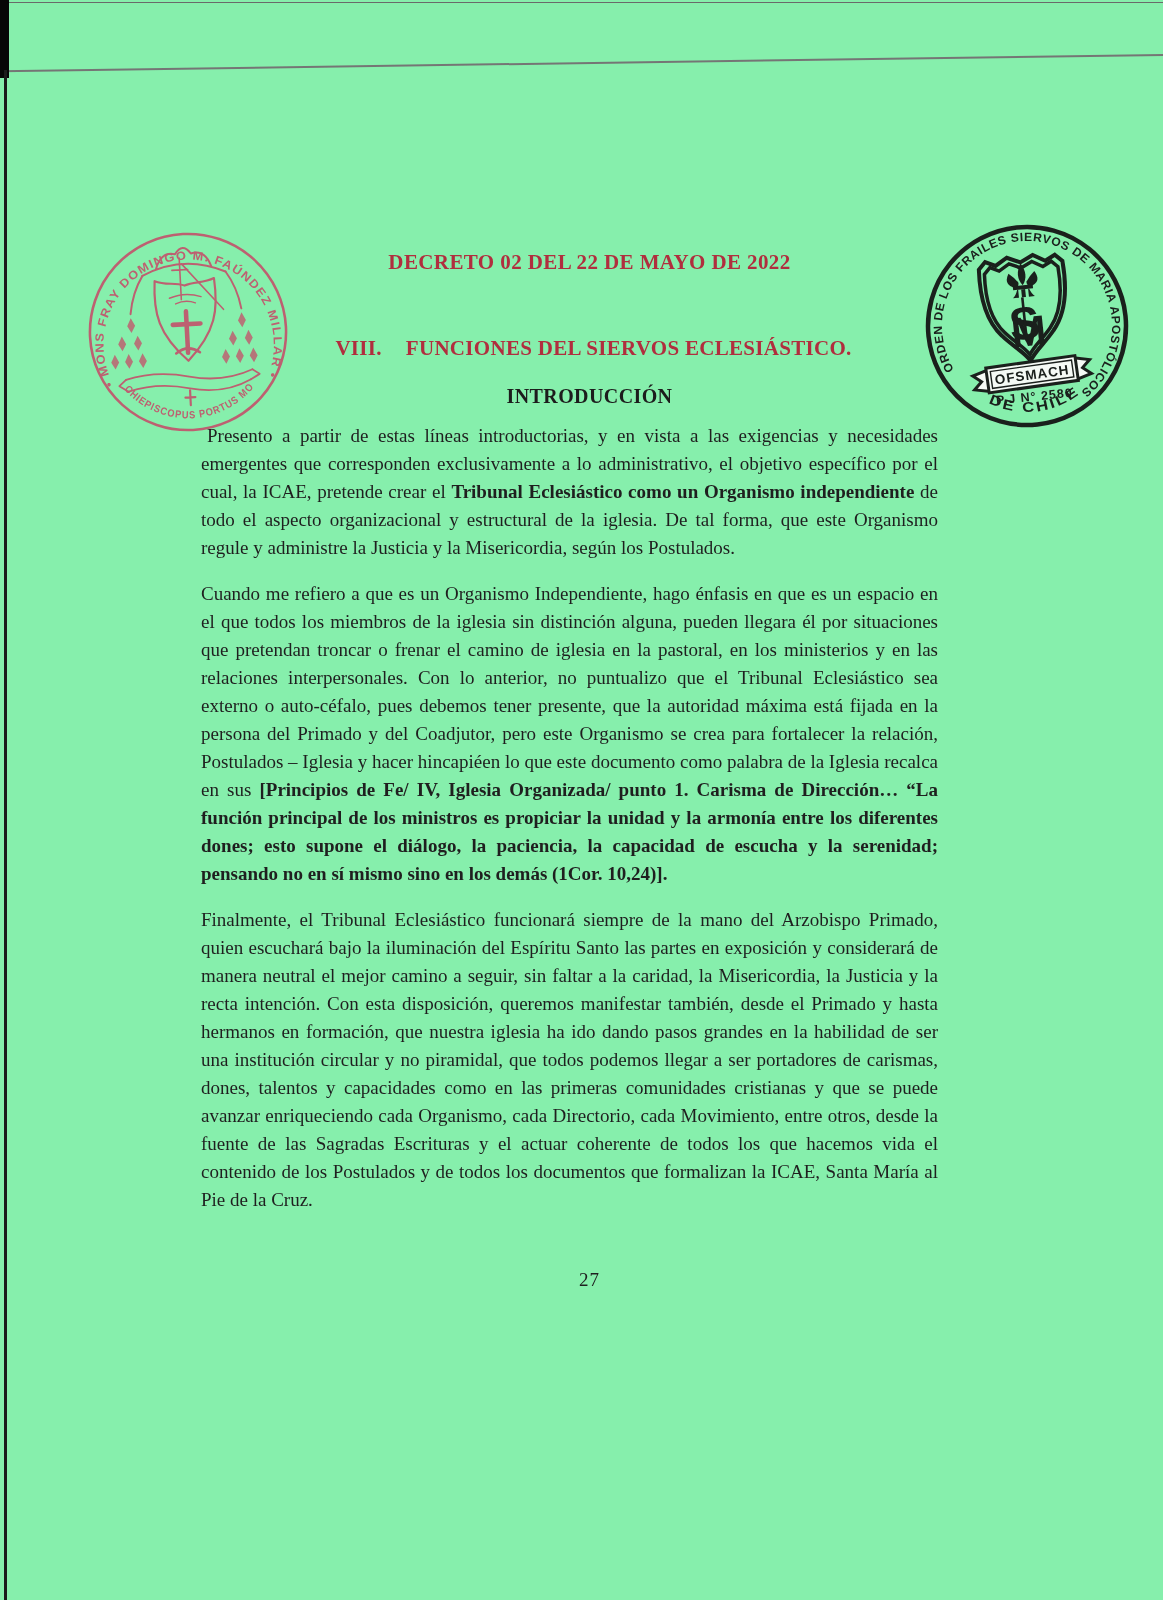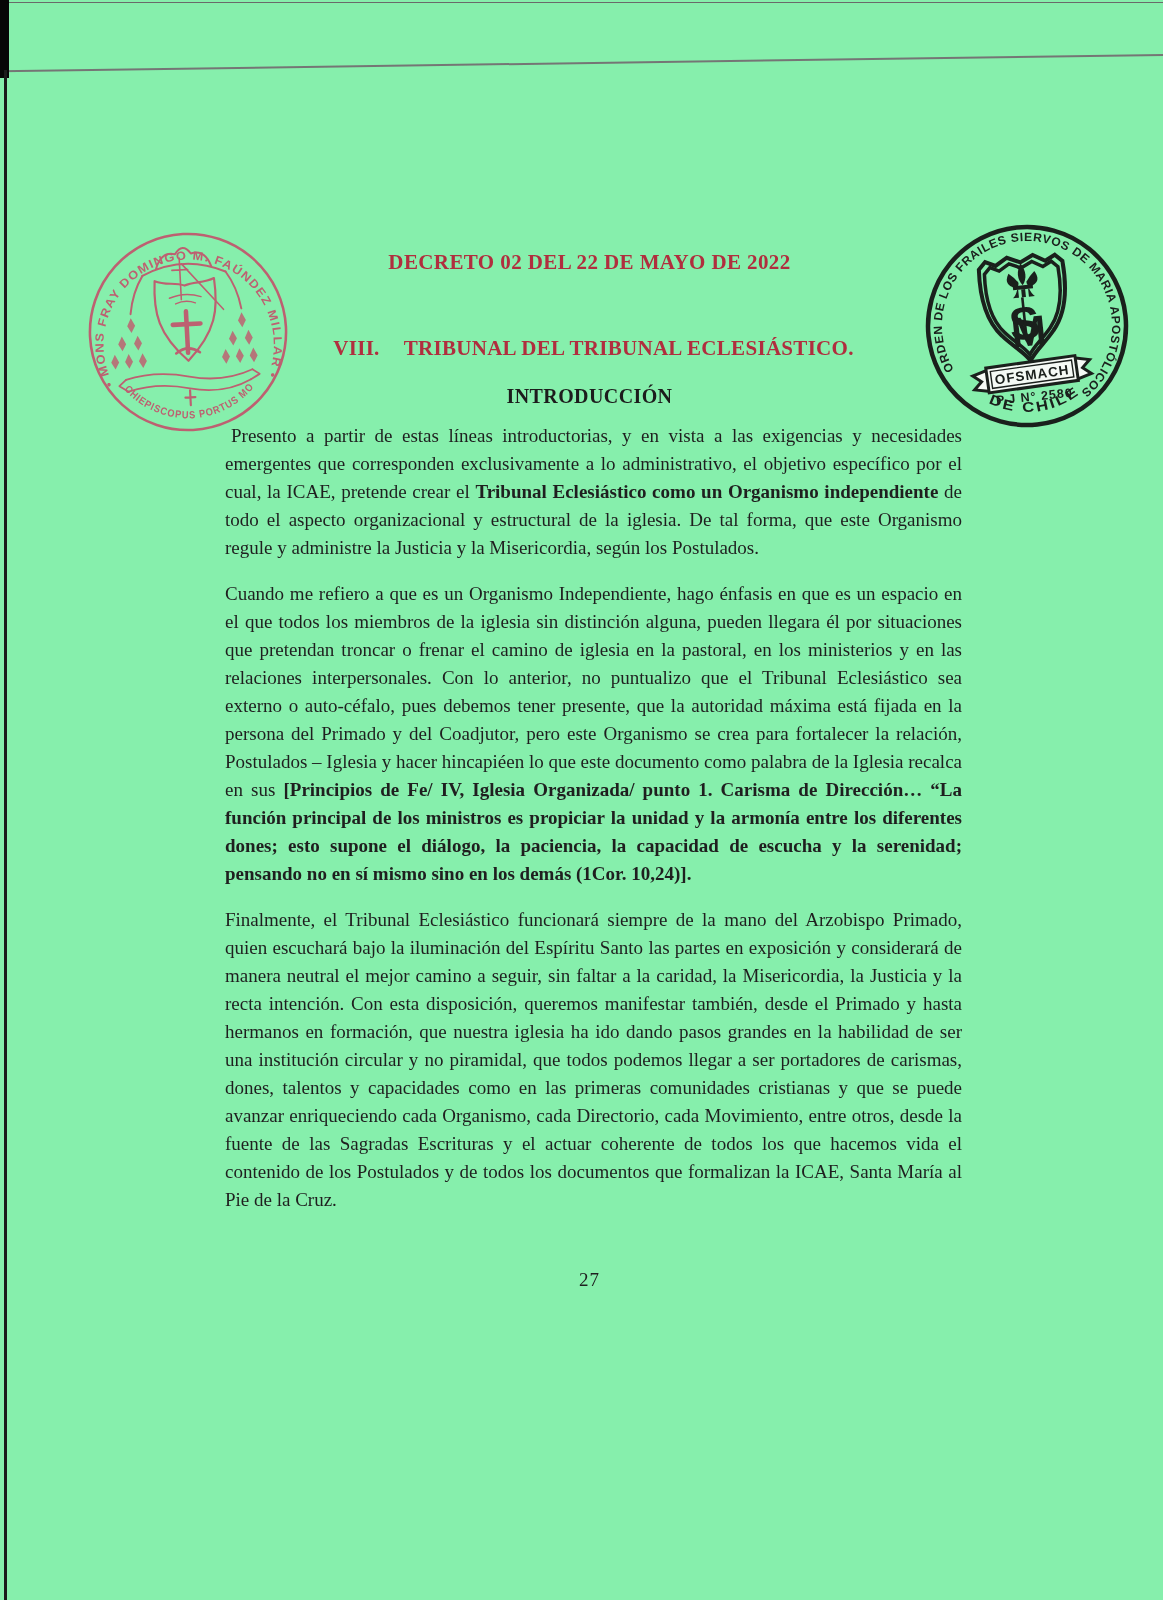--- a/index.html
+++ b/index.html
@@ -30,21 +30,21 @@
     color:#b02e3e;
   }
   .h-section .numeral{margin-right:24px;margin-left:8px;}
   .h-intro{
     position:absolute;top:385px;left:0;width:100%;
     text-align:center;font-weight:bold;font-size:20px;letter-spacing:.4px;
     color:#1c1c1c;
   }
   
   .body-text{
-    position:absolute;left:225px;top:422px;width:737px;
+    position:absolute;left:201px;top:422px;width:737px;
     font-size:19px;line-height:28px;text-align:justify;
   }
   .body-text p{margin:0 0 18px 0;}
   .body-text p:first-child{text-indent:6px;}
   .body-text .bold{font-weight:bold;}
   .signature{
     margin-top:12px;text-align:right;
     font-weight:bold;font-style:italic;font-size:19px;
   }
   .page-number{
@@ -62,21 +62,21 @@
 
 <div class="page">
 
   <div class="scan-top-line"></div>
   <div class="scan-band-line"></div>
   <div class="scan-corner-bar"></div>
   <div class="scan-left-line"></div>
 
   <div class="h-decree">DECRETO 02 DEL 22 DE MAYO DE 2022</div>
   <div class="h-section">
-    <span class="numeral">VIII.</span><span>TRIBUNAL DEL TRIBUNAL ECLESIÁSTICO.</span>
+    <span class="numeral">VIII.</span><span>FUNCIONES DEL SIERVOS ECLESIÁSTICO.</span>
   </div>
   <div class="h-intro">INTRODUCCIÓN</div>
 
   <svg class="stamp stamp-left" viewBox="0 0 210 210">
     <g stroke="#c2566d" fill="none" transform="rotate(-3 105 105)">
       <circle cx="105" cy="105" r="99" stroke-width="2.6"></circle>
       <path id="lsTop" d="M 27.1 154.3 A 86 86 0 1 1 182.9 154.3" stroke="none"></path>
       <path id="lsBot" d="M 39.1 161.4 A 86 86 0 0 0 170.9 161.4" stroke="none"></path>
       <text font-size="12" font-weight="bold" fill="#c2566d" stroke="none" letter-spacing="1.2">
         <textPath href="#lsTop" startOffset="50%" text-anchor="middle" textLength="345" lengthAdjust="spacingAndGlyphs">• MONS FRAY DOMINGO M. FAÚNDEZ MILLAR •</textPath>

